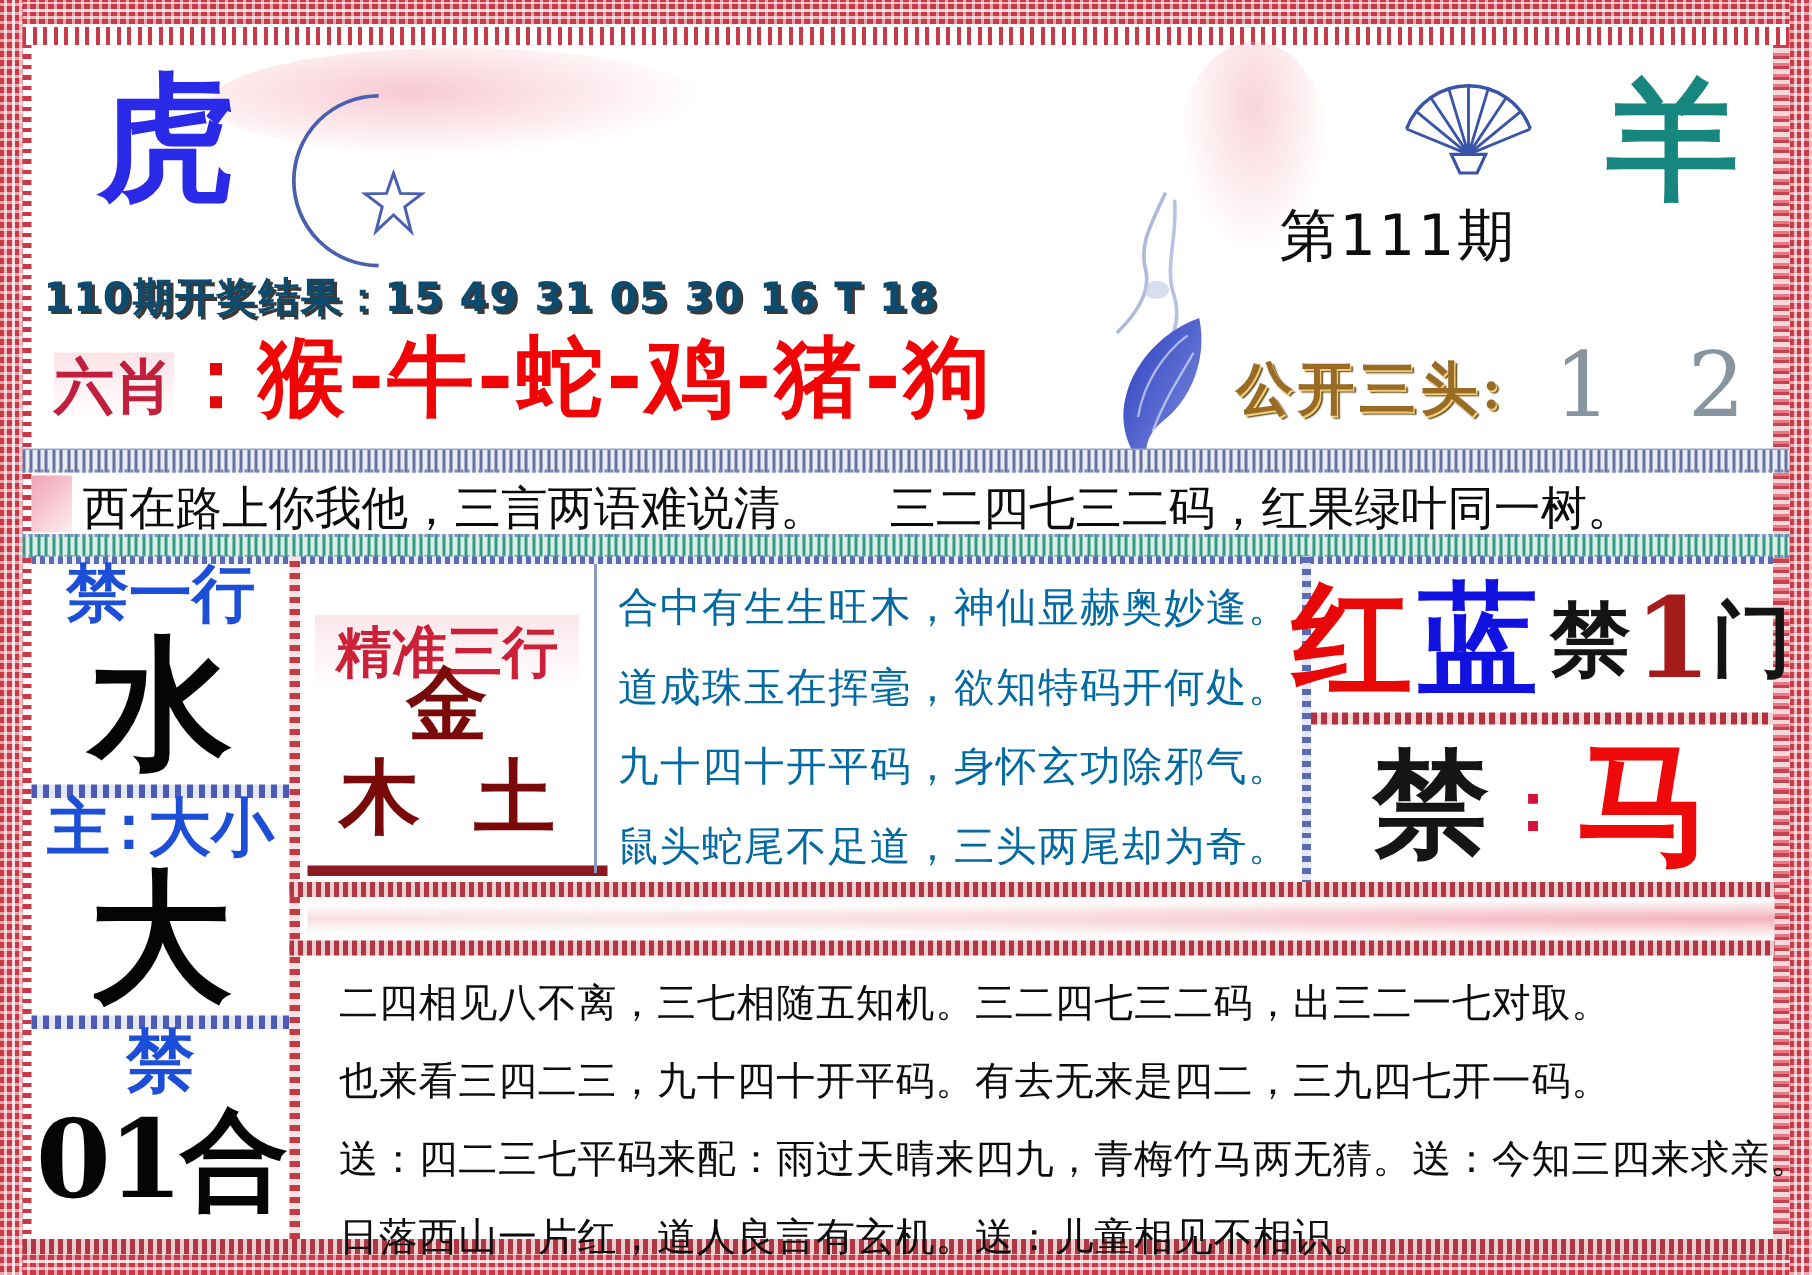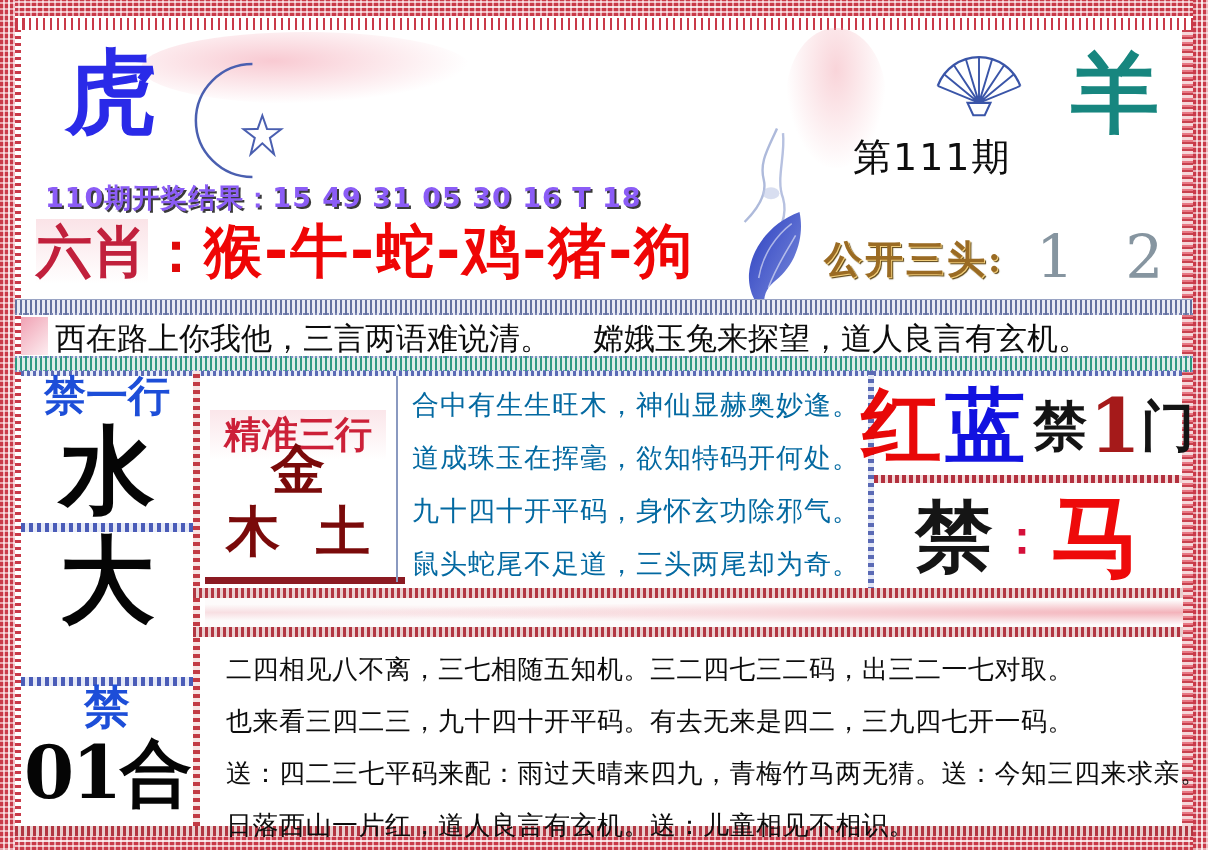--- a/index.html
+++ b/index.html
@@ -41,26 +41,26 @@
   .masthead{position:absolute;left:300px;top:-12px;width:510px;text-align:center;
     font-family:var(--serif);font-weight:900;font-size:128px;line-height:1.3;letter-spacing:10px;color:#cf1212;
     text-shadow:3px 0 0 #caa27e,-3px 0 0 #caa27e,0 3px 0 #caa27e,0 -3px 0 #caa27e,
       2px 2px 0 #caa27e,-2px -2px 0 #caa27e,2px -2px 0 #caa27e,-2px 2px 0 #caa27e,
       6px 6px 3px rgba(120,70,30,.55);}
   .figure-wrap{position:absolute;left:690px;top:96px;width:120px;height:120px;opacity:.75;}
   .shell-wrap{position:absolute;left:910px;top:6px;width:96px;height:86px;}
   .issue-no{position:absolute;left:832px;top:102px;font-size:38px;font-weight:500;color:#0e0e0e;letter-spacing:2px;}
 
   
-  .result-line{position:absolute;left:29px;top:180px;font-size:27px;font-weight:800;color:#8b5cf6;
-    letter-spacing:1px;text-shadow:2px 2px 0 #3a3a3a;margin-left:16px;}
+  .result-line{position:absolute;left:29px;top:180px;font-size:27px;font-weight:800;color:#0c4a6e;
+    letter-spacing:1px;text-shadow:2px 2px 0 #3a3a3a;}
 
   
   .sixxiao{position:absolute;left:36px;top:222px;font-weight:900;line-height:1;white-space:nowrap;}
-  .sixxiao .lbl{font-size:56px;color:#c1203c;background:linear-gradient(180deg,rgba(246,200,208,.5),rgba(246,200,208,0));}
+  .sixxiao .lbl{font-size:40px;color:#c1203c;background:linear-gradient(180deg,rgba(246,200,208,.5),rgba(246,200,208,0));}
   .sixxiao .col{font-size:56px;color:#e00a0a;}
   .sixxiao .val{font-size:58px;color:#ef0505;letter-spacing:2px;}
   .leaf-wrap{position:absolute;left:742px;top:210px;width:80px;height:102px;}
   .theads-lbl{position:absolute;left:824px;top:234px;font-family:Liberation Serif, serif;font-weight:900;font-size:38px;color:#9a6b24;
     letter-spacing:3px;text-shadow:1px 1px 0 #f0cc7a,2px 2px 1px #58400e;}
   .theads-val{position:absolute;left:1036px;top:222px;font-family:var(--serif);font-size:60px;color:#8695a0;letter-spacing:16px;white-space:nowrap;}
 
   
   .sep-blue{position:absolute;left:15px;top:299px;width:1178px;height:16px;
     background:repeating-linear-gradient(90deg,#64719f 0 2px,#e9ebf4 2px 5px);
@@ -195,34 +195,35 @@
     </svg>
   </div>
   <div class="theads-lbl">公开三头:</div>
   <div class="theads-val">1 2 4</div>
 
   <div class="sep-blue"></div>
 
   <div class="banner-row">
     <div class="pink-sq"></div>
     <div class="banner-text">
-      <span>西在路上你我他，三言两语难说清。</span><span class="gap"></span><span>嫦娥玉兔来探望，道人良言有玄机。</span>
+      <span>西在路上你我他，三言两语难说清。</span><span class="gap"></span><span>三二四七三二码，红果绿叶同一树。</span>
     </div>
   </div>
 
   <div class="sep-teal"></div>
   <div class="hline-blue-top"></div>
 
   <div class="left-col">
     <div class="lc-box lc1">
       <div class="lc-head">禁一行</div>
       <div class="lc-val">水</div>
     </div>
     <div class="lc-sep lcs1"></div>
     <div class="lc-box lc2">
+      <div class="lc-head">主:大小</div>
       <div class="lc-val">大</div>
     </div>
     <div class="lc-sep lcs2"></div>
     <div class="lc-box lc3">
       <div class="lc-head">禁</div>
       <div class="lc-val">01合</div>
     </div>
   </div>
   <div class="vline-red-left"></div>
 

